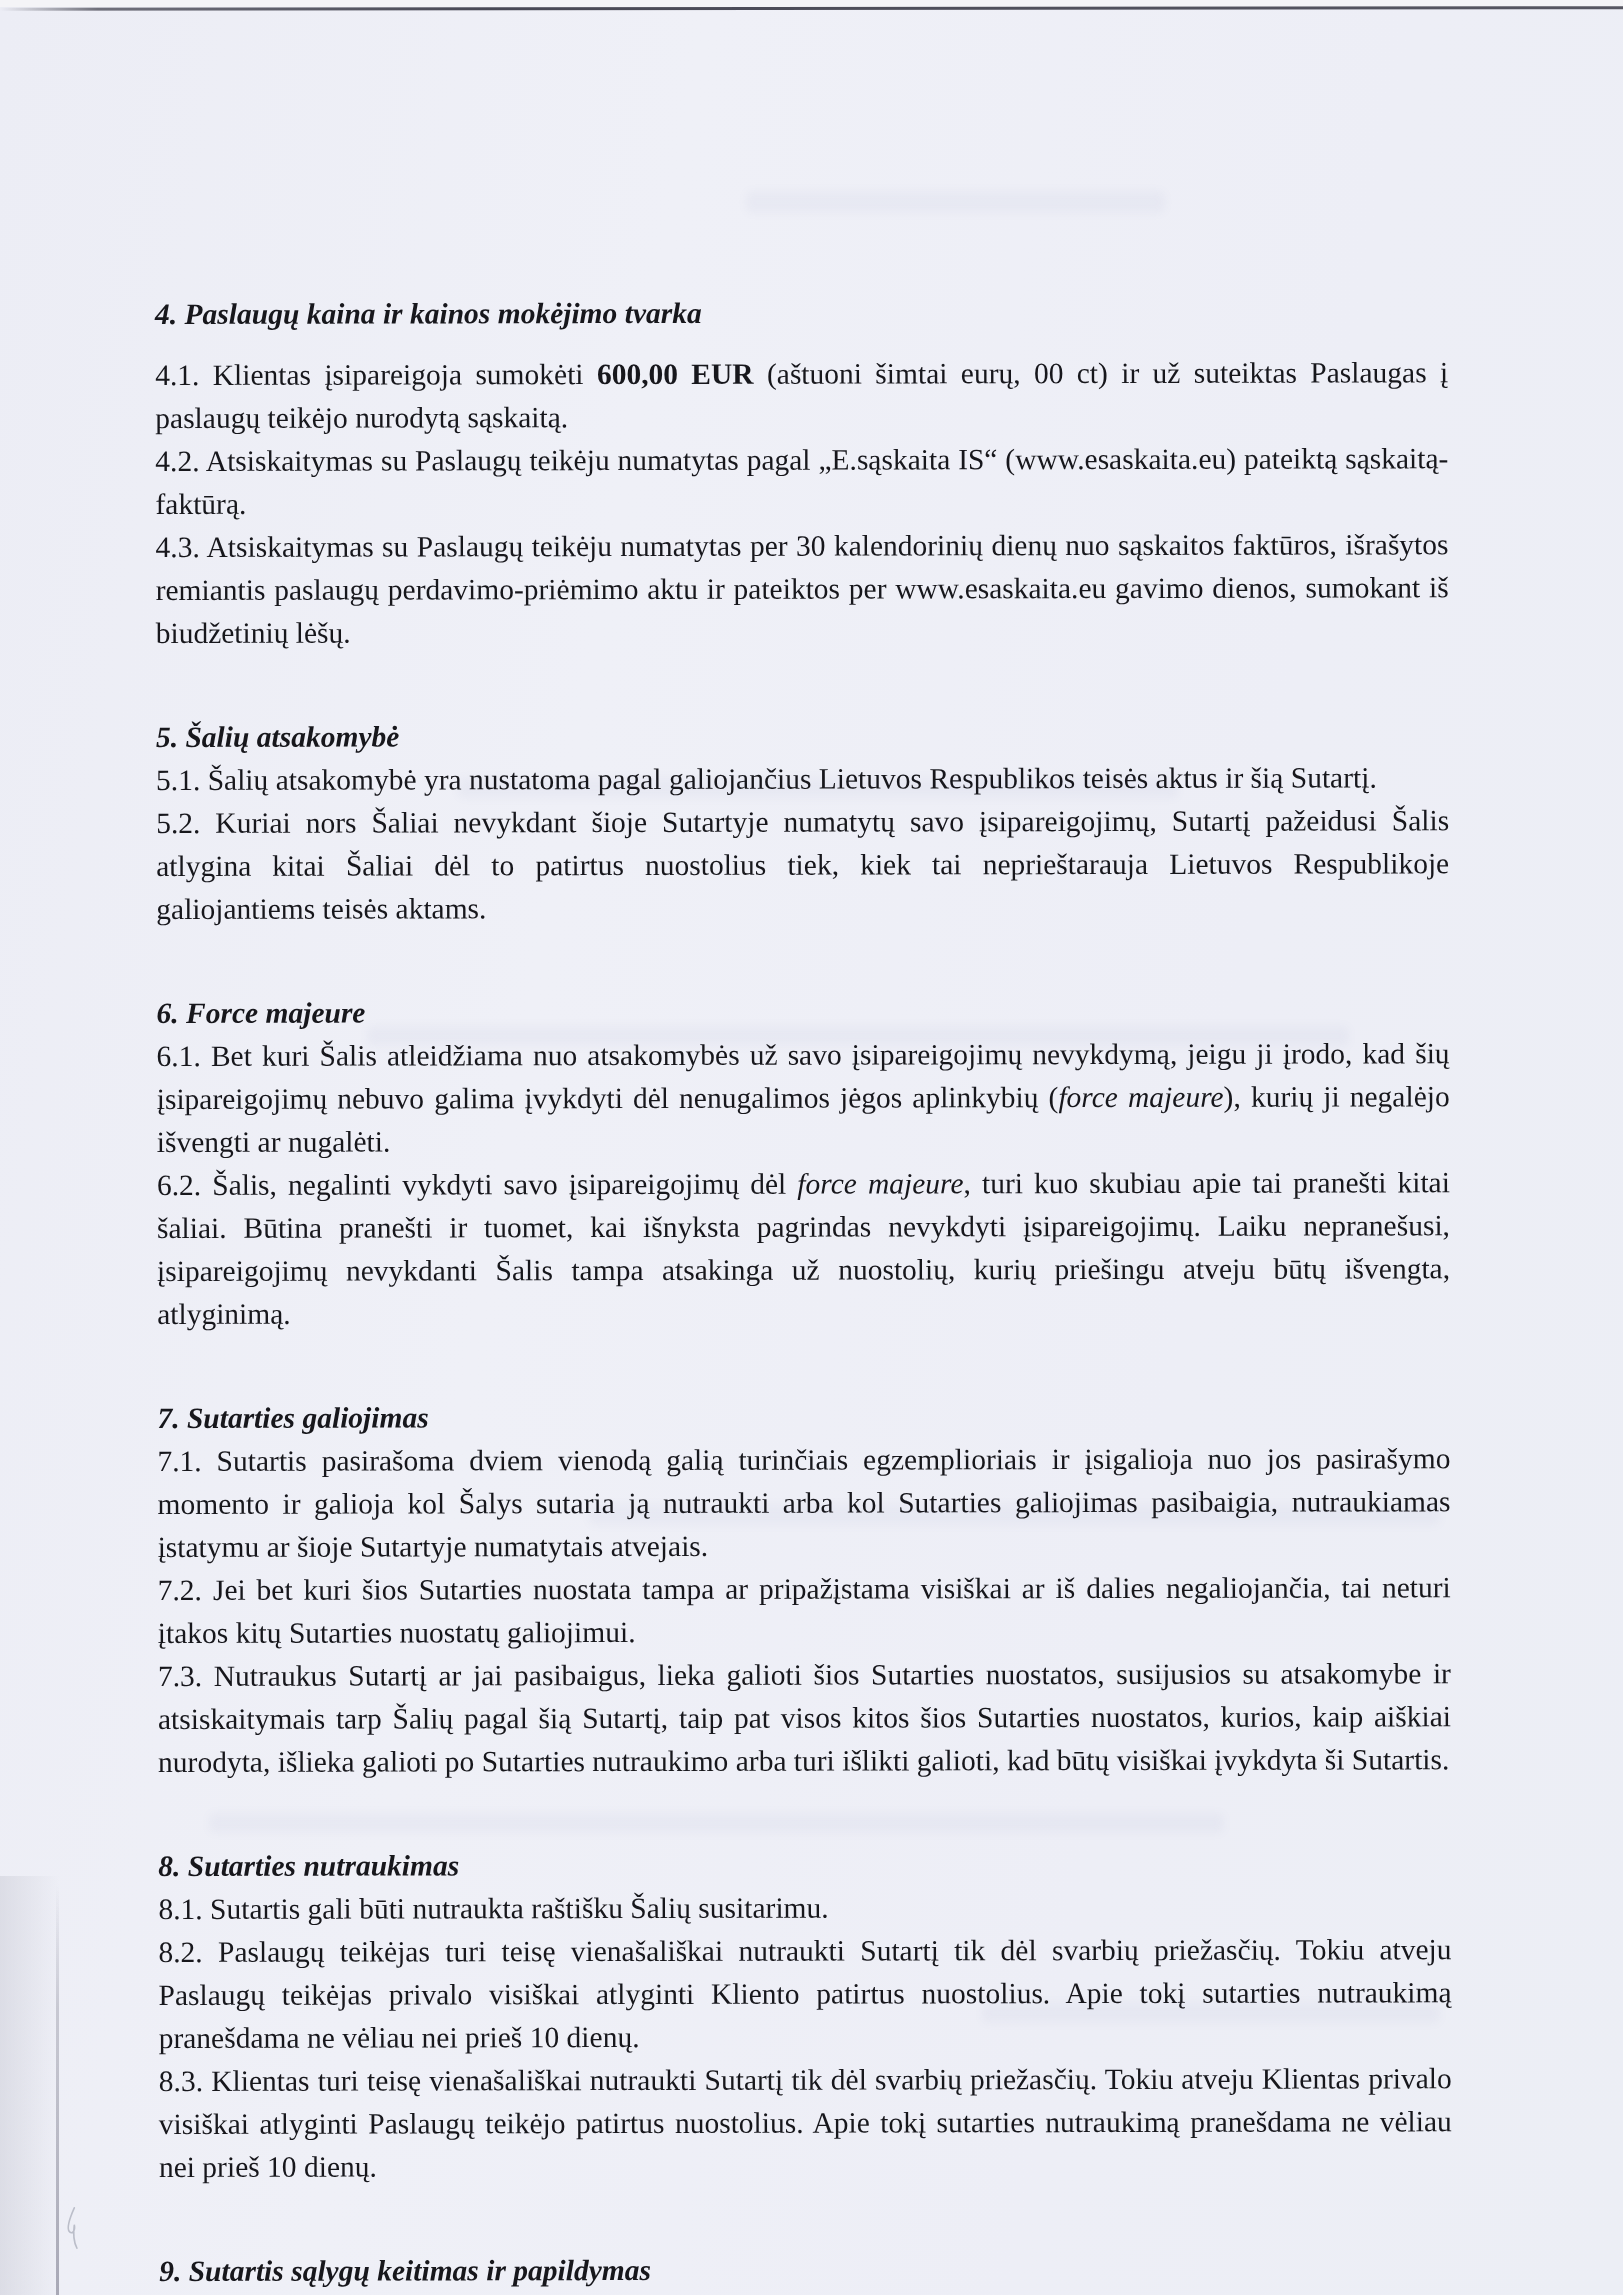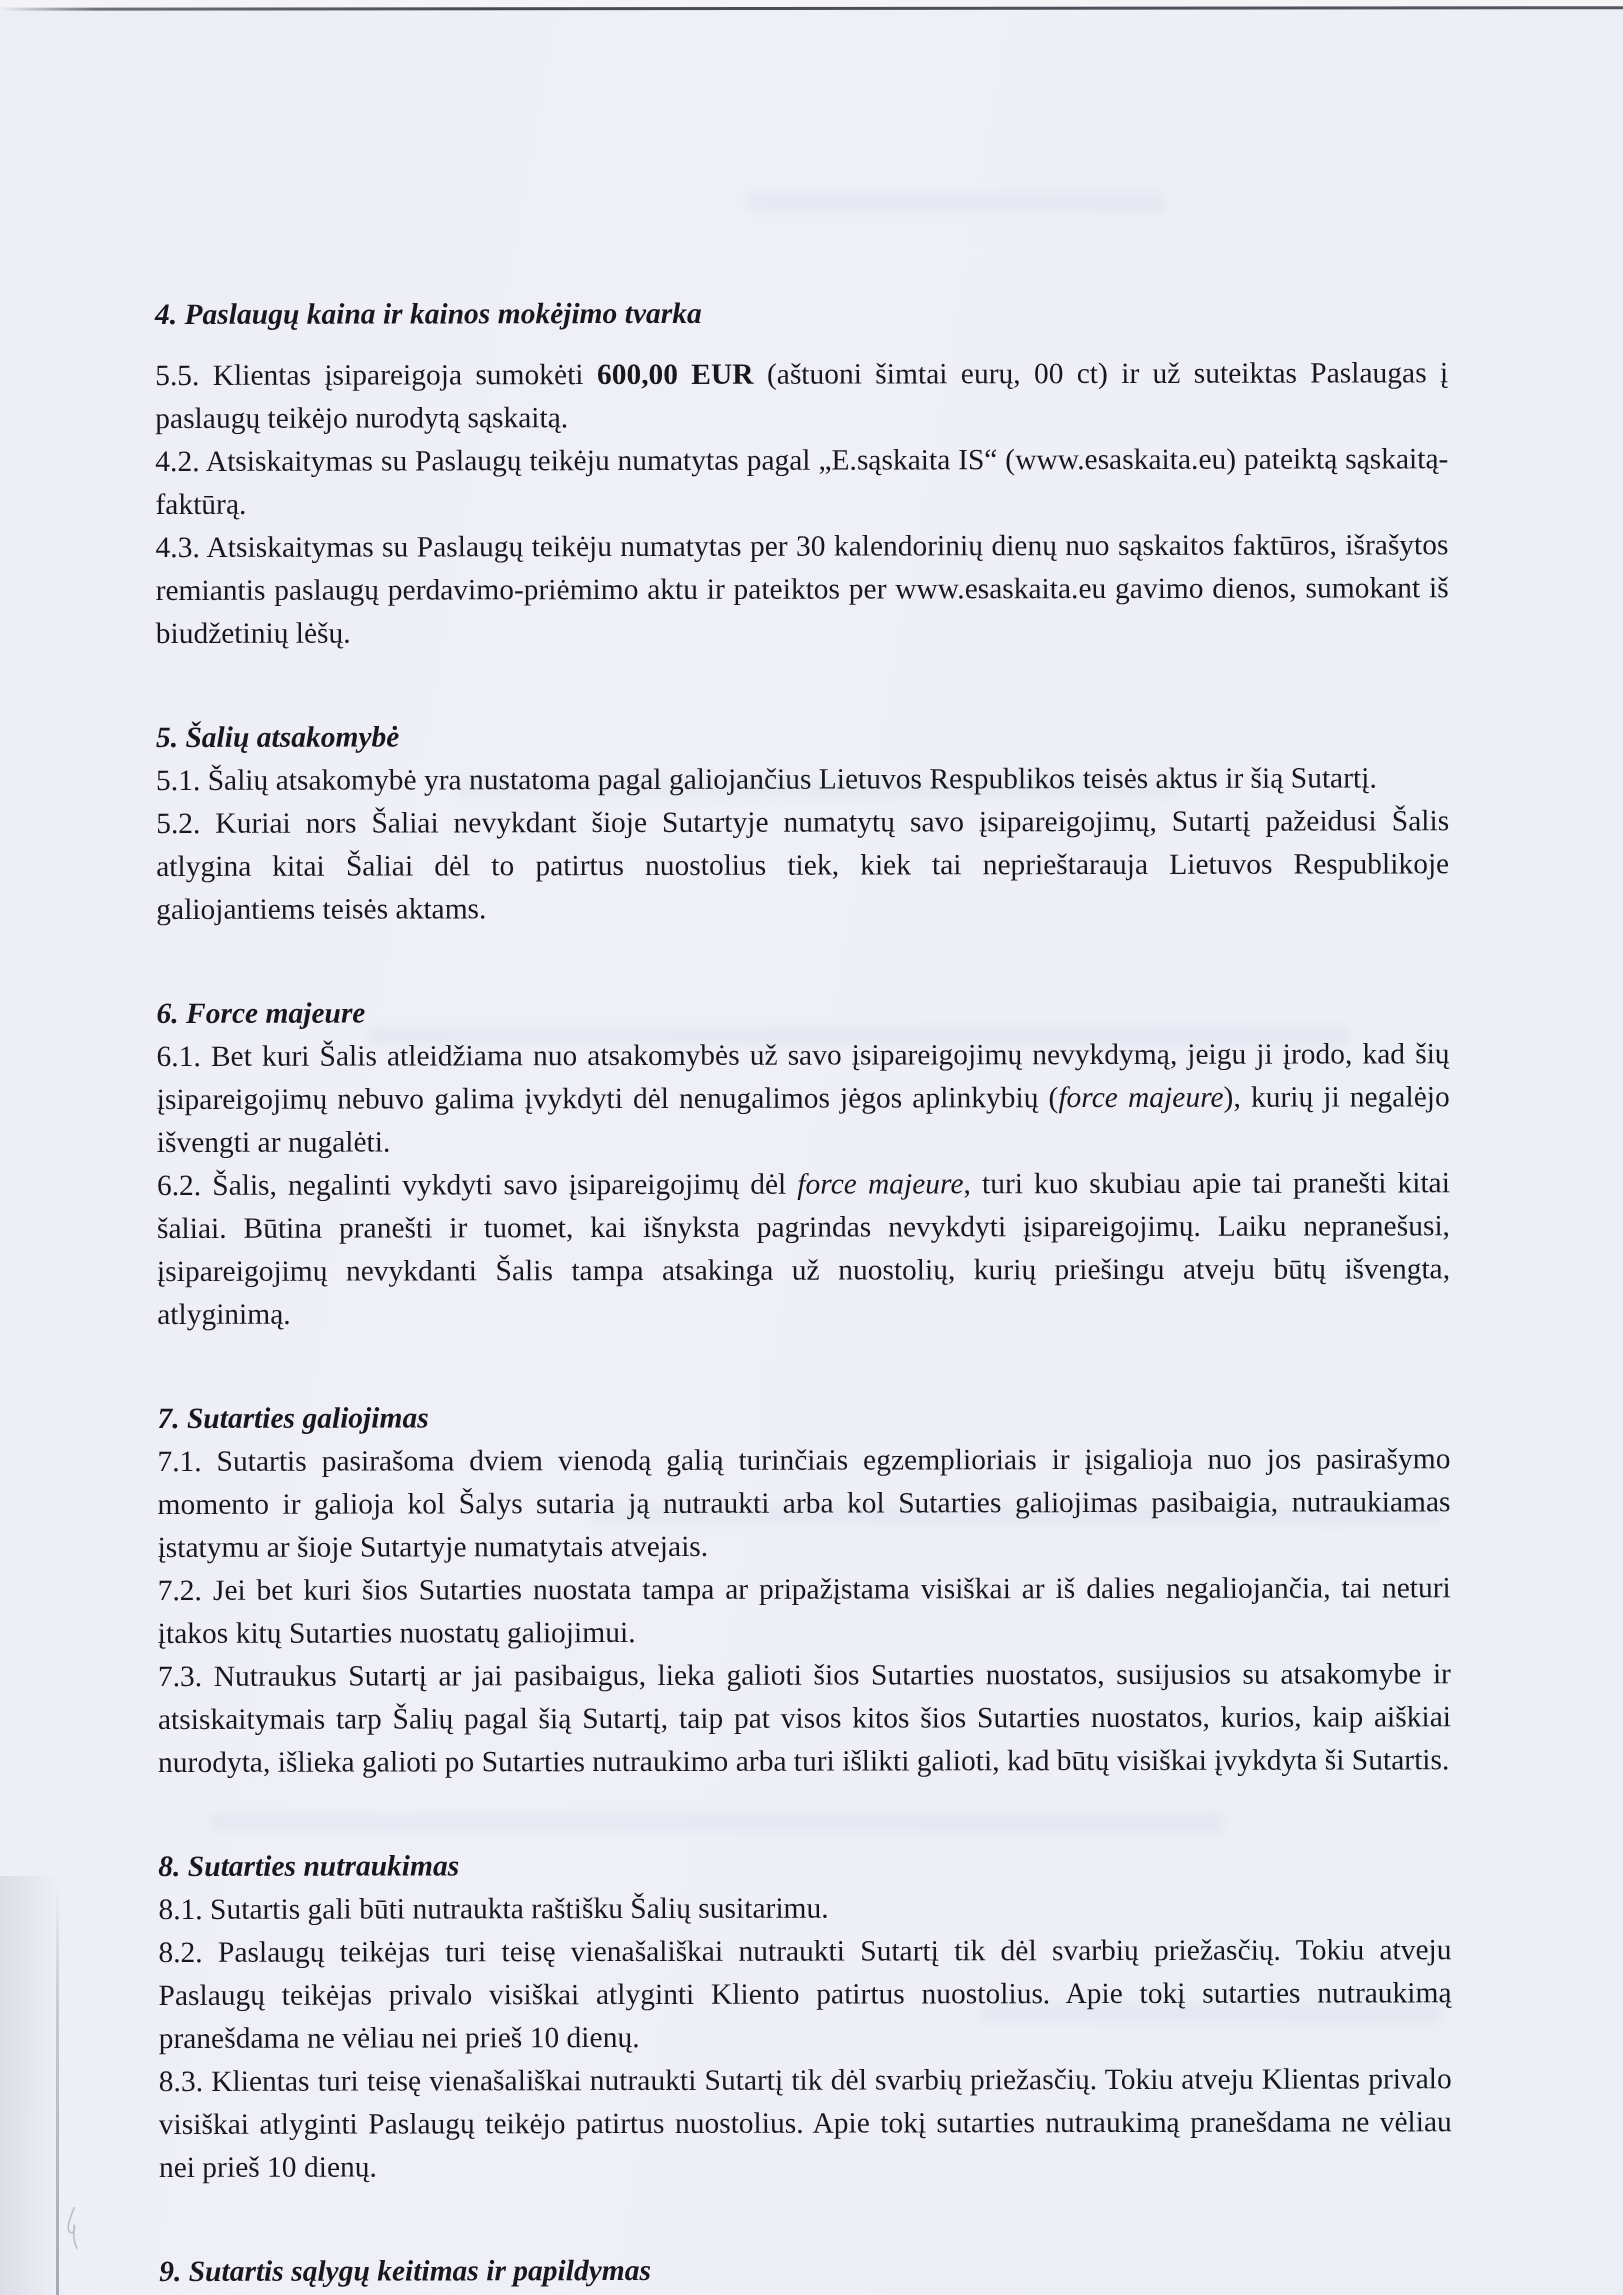--- a/index.html
+++ b/index.html
@@ -98,21 +98,21 @@
   <div class="ghost" style="left:209px;  top:1813px; width:1015px; height:19.6px;"></div>
   <div class="ghost" style="left:982px; top:2003px; width:458px;  height:19.6px;"></div>
 
   <svg class="pen-mark" width="26" height="46" viewBox="0 0 40 70">
     <path d="M22 4 C14 22, 10 34, 14 40 C18 46, 24 40, 22 30 C20 44, 22 58, 26 66" fill="none" stroke="#8a8f9e" stroke-width="2.5" stroke-linecap="round"></path>
   </svg>
 
   <main class="content">
       <section class="doc-section">
         <h2 class="sec-heading gap-after">4. Paslaugų kaina ir kainos mokėjimo tvarka</h2>
-        <p class="doc-par"><span>5.5. Klientas įsipareigoja sumokėti </span><span class="b">600,00 EUR</span><span> (aštuoni šimtai eurų, 00 ct) ir už suteiktas Paslaugas į paslaugų teikėjo nurodytą sąskaitą.</span></p>
+        <p class="doc-par"><span>4.1. Klientas įsipareigoja sumokėti </span><span class="b">600,00 EUR</span><span> (aštuoni šimtai eurų, 00 ct) ir už suteiktas Paslaugas į paslaugų teikėjo nurodytą sąskaitą.</span></p>
         <p class="doc-par"><span>4.2. Atsiskaitymas su Paslaugų teikėju numatytas pagal „E.sąskaita IS“ (www.esaskaita.eu) pateiktą sąskaitą-faktūrą.</span></p>
         <p class="doc-par"><span>4.3. Atsiskaitymas su Paslaugų teikėju numatytas per 30 kalendorinių dienų nuo sąskaitos faktūros, išrašytos remiantis paslaugų perdavimo-priėmimo aktu ir pateiktos per www.esaskaita.eu gavimo dienos, sumokant iš biudžetinių lėšų.</span></p>
       </section>
       <section class="doc-section">
         <h2 class="sec-heading">5. Šalių atsakomybė</h2>
         <p class="doc-par"><span>5.1. Šalių atsakomybė yra nustatoma pagal galiojančius Lietuvos Respublikos teisės aktus ir šią Sutartį.</span></p>
         <p class="doc-par"><span>5.2. Kuriai nors Šaliai nevykdant šioje Sutartyje numatytų savo įsipareigojimų, Sutartį pažeidusi Šalis atlygina kitai Šaliai dėl to patirtus nuostolius tiek, kiek tai neprieštarauja Lietuvos Respublikoje galiojantiems teisės aktams.</span></p>
       </section>
       <section class="doc-section">
         <h2 class="sec-heading">6. Force majeure</h2>

